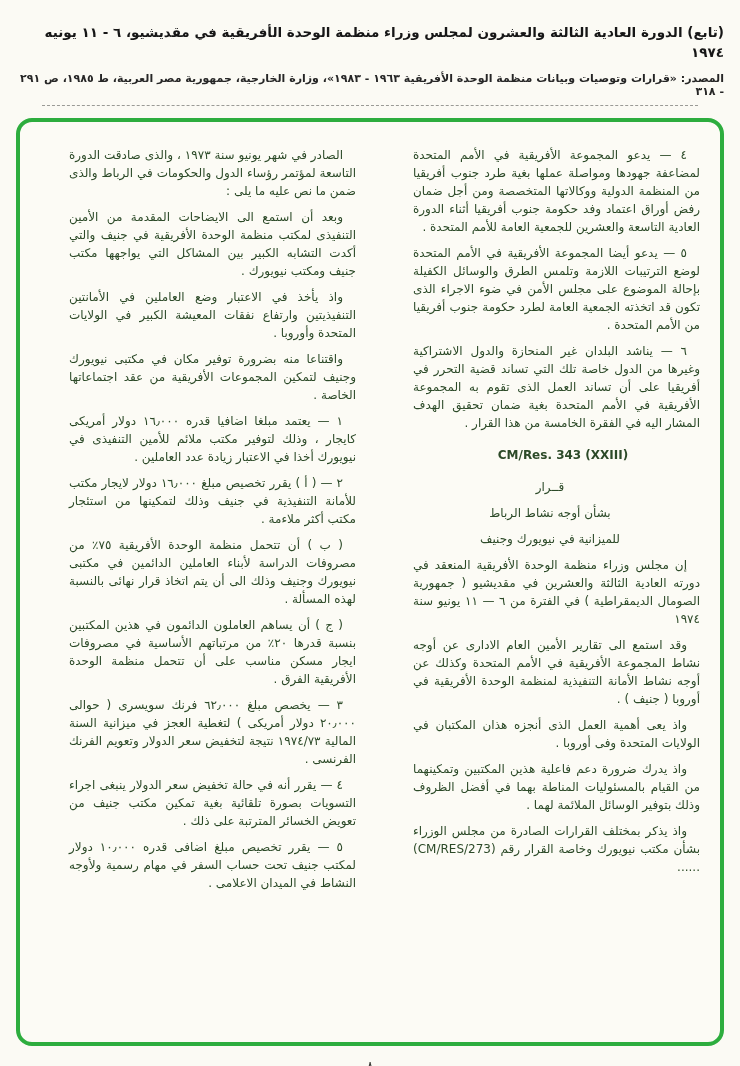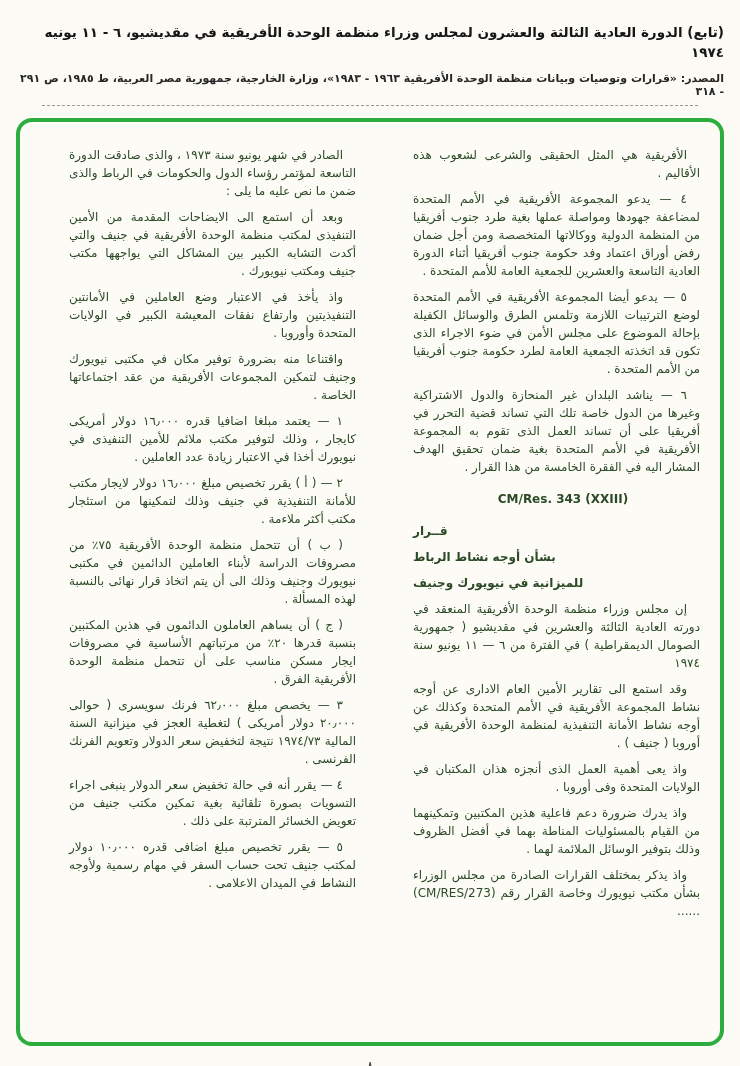--- a/index.html
+++ b/index.html
@@ -54,21 +54,21 @@
   .col {
     flex: 1;
     min-width: 0;
     text-align: justify;
     color: var(--body-text, #2c4a28);
     font-size: 12px;
     line-height: 1.5;
     margin-left: 29px;
   }
   .col p { margin-bottom: 8px; text-indent: 13px; }
-  .p-center { text-align: left; text-indent: 0; font-weight: bold; }
+  .p-center { text-align: center; text-indent: 0; font-weight: normal; }
   .p-title { margin-top: 14px; letter-spacing: 2px; }
   .p-latin {
     direction: ltr;
     text-align: center;
     text-indent: 0;
     font-weight: bold;
     font-size: 12px;
     margin: 14px 0 12px;
   }
   .page-num {
@@ -86,21 +86,20 @@
   <div class="doc-header">
     <div class="title">(تابع) الدورة العادية الثالثة والعشرون لمجلس وزراء منظمة الوحدة الأفريقية في مقديشيو، ٦ - ١١ يونيه ١٩٧٤</div>
     <div class="source">المصدر: «قرارات وتوصيات وبيانات منظمة الوحدة الأفريقية ١٩٦٣ - ١٩٨٣»، وزارة الخارجية، جمهورية مصر العربية، ط ١٩٨٥، ص ٢٩١ - ٣١٨</div>
     <div class="header-rule"></div>
   </div>
 
   <div class="frame">
     <div class="columns">
 
       <div class="col">
-        <p>الأفريقية هي المثل الحقيقى والشرعى لشعوب هذه الأقاليم .</p>
         <p>٤ — يدعو المجموعة الأفريقية في الأمم المتحدة لمضاعفة جهودها ومواصلة عملها بغية طرد جنوب أفريقيا من المنظمة الدولية ووكالاتها المتخصصة ومن أجل ضمان رفض أوراق اعتماد وفد حكومة جنوب أفريقيا أثناء الدورة العادية التاسعة والعشرين للجمعية العامة للأمم المتحدة .</p>
         <p>٥ — يدعو أيضا المجموعة الأفريقية في الأمم المتحدة لوضع الترتيبات اللازمة وتلمس الطرق والوسائل الكفيلة بإحالة الموضوع على مجلس الأمن في ضوء الاجراء الذى تكون قد اتخذته الجمعية العامة لطرد حكومة جنوب أفريقيا من الأمم المتحدة .</p>
         <p>٦ — يناشد البلدان غير المنحازة والدول الاشتراكية وغيرها من الدول خاصة تلك التي تساند قضية التحرر في أفريقيا على أن تساند العمل الذى تقوم به المجموعة الأفريقية في الأمم المتحدة بغية ضمان تحقيق الهدف المشار اليه في الفقرة الخامسة من هذا القرار .</p>
         <p class="p-latin">CM/Res. 343 (XXIII)</p>
         <p class="p-center p-title">قــرار</p>
         <p class="p-center">بشأن أوجه نشاط الرباط</p>
         <p class="p-center">للميزانية في نيويورك وجنيف</p>
         <p>إن مجلس وزراء منظمة الوحدة الأفريقية المنعقد في دورته العادية الثالثة والعشرين في مقديشيو ( جمهورية الصومال الديمقراطية ) في الفترة من ٦ — ١١ يونيو سنة ١٩٧٤</p>
         <p>وقد استمع الى تقارير الأمين العام الادارى عن أوجه نشاط المجموعة الأفريقية في الأمم المتحدة وكذلك عن أوجه نشاط الأمانة التنفيذية لمنظمة الوحدة الأفريقية في أوروبا ( جنيف ) .</p>
         <p>واذ يعى أهمية العمل الذى أنجزه هذان المكتبان في الولايات المتحدة وفى أوروبا .</p>

